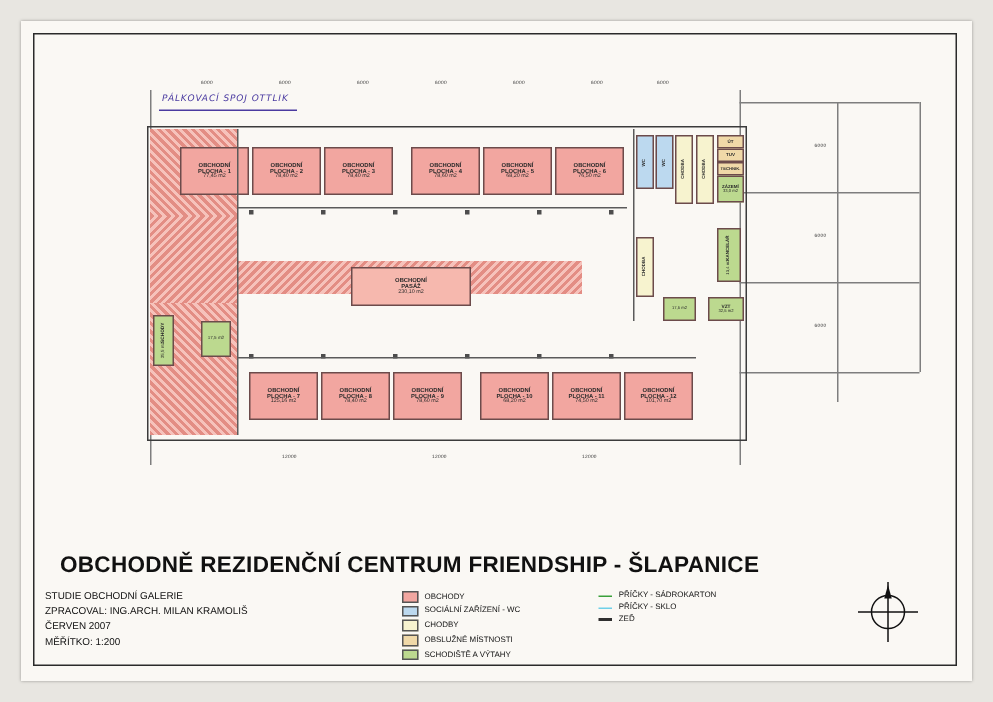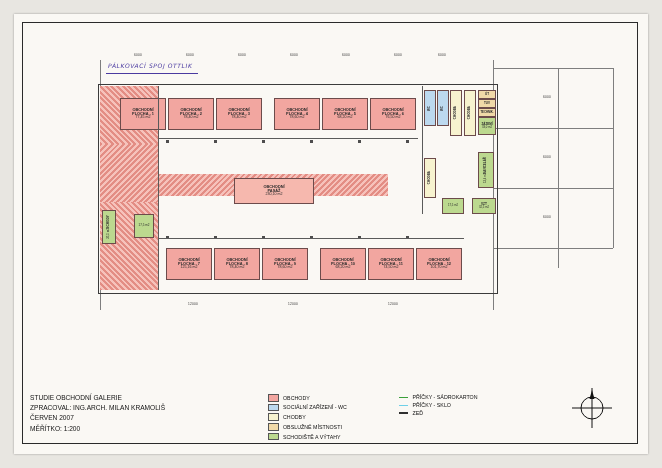--- a/index.html
+++ b/index.html
@@ -217,20 +217,21 @@
     <div class="col" style="left:272px;top:196px;width:3px;height:3px;"></div>
     <div class="col" style="left:320px;top:196px;width:3px;height:3px;"></div>
     <div class="col" style="left:368px;top:196px;width:3px;height:3px;"></div>
 
     <div class="wallh" style="left:120px;top:98px;width:260px;height:0.9px;"></div>
     <div class="wallh" style="left:120px;top:198px;width:306px;height:0.9px;"></div>
     <div class="wallv" style="left:120px;top:46px;width:0.9px;height:204px;"></div>
     <div class="wallv" style="left:384px;top:46px;width:0.9px;height:128px;"></div>
   </div>
 
+  <div id="title">OBCHODNĚ REZIDENČNÍ CENTRUM FRIENDSHIP - ŠLAPANICE</div>
 
   <div id="subblock">
     <div>STUDIE OBCHODNÍ GALERIE</div>
     <div>ZPRACOVAL: ING.ARCH. MILAN KRAMOLIŠ</div>
     <div>ČERVEN 2007</div>
     <div>MĚŘÍTKO: 1:200</div>
   </div>
 
   <div id="legend">
     <div class="leg-col" style="width:130px;">

